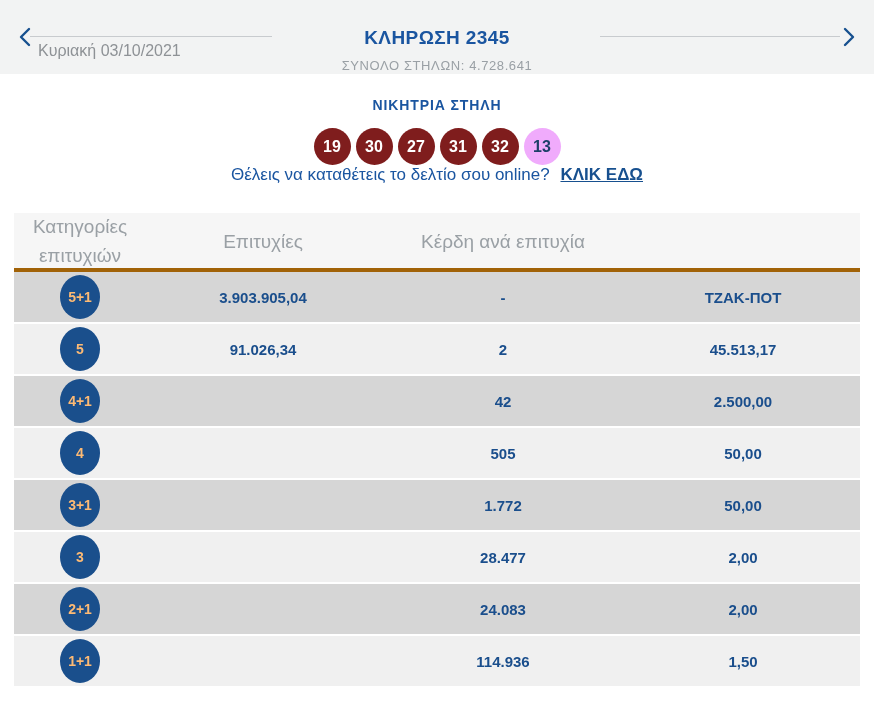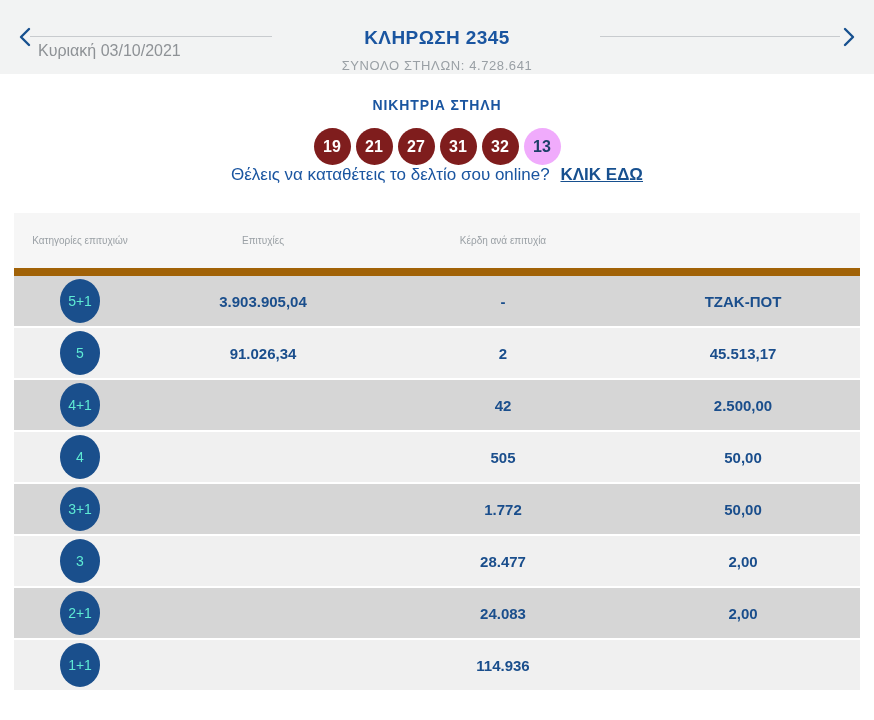--- a/index.html
+++ b/index.html
@@ -28,27 +28,27 @@
   .balls{margin-top:15px;display:flex;justify-content:center;gap:5px;}
   .ball{width:37px;height:37px;border-radius:50%;background:#7f1d1d;color:#ffffff;
     font-weight:bold;font-size:16px;display:flex;align-items:center;justify-content:center;}
   .ball.bonus{background:#f0abfc;color:#1c3f68;}
   
   .cta{text-align:center;font-size:17px;color:#1a55a0;}
   .cta-link{color:#17508f;font-weight:bold;text-decoration:underline;cursor:pointer;margin-left:6px;}
   
   .results{margin:28px 14px 0 14px;}
   .grid-row{display:grid;grid-template-columns:132px 234px 246px 234px;align-items:center;text-align:center;}
-  .thead{height:55px;background:#f6f6f6;border-bottom:8px solid #a16207;color:#9aa0a5;font-size:10px;}
+  .thead{height:55px;background:#f6f6f6;border-bottom:4px solid #a16207;color:#9aa0a5;font-size:19px;}
   .thead .th:first-child{padding:0 18px;line-height:1.5;}
   .trow{height:50px;border-bottom:2px solid #ffffff;}
   .trow:nth-child(odd){background:#f0f0f0;}
   .trow:nth-child(even){background:#d6d6d6;}
-  .badge{width:40px;height:44px;border-radius:50%;background:#1a4f8c;color:#5eead4;
-    font-weight:normal;font-size:14px;display:inline-flex;align-items:center;justify-content:center;}
+  .badge{width:40px;height:44px;border-radius:50%;background:#1a4f8c;color:#fdba74;
+    font-weight:bold;font-size:14px;display:inline-flex;align-items:center;justify-content:center;}
   .val{color:#1a4e8c;font-weight:bold;font-size:15px;}
 </style>
 </head>
 <body>
 
 <div class="top-band">
   <button class="nav-btn nav-prev">
     <span>
       <svg width="12" height="20" viewBox="0 0 12 20">
           <polyline points="10,2 2,10 10,18" fill="none" stroke="#17508f" stroke-width="2.4" stroke-linecap="round" stroke-linejoin="round"></polyline>
@@ -71,21 +71,21 @@
           <polyline points="2,2 10,10 2,18" fill="none" stroke="#17508f" stroke-width="2.4" stroke-linecap="round" stroke-linejoin="round"></polyline>
         </svg>
     </span>
   </button>
 </div>
 
 <div class="winning">
   <div class="winning-label">ΝΙΚΗΤΡΙΑ ΣΤΗΛΗ</div>
   <div class="balls">
     <div class="ball">19</div>
-    <div class="ball">21</div>
+    <div class="ball">30</div>
     <div class="ball">27</div>
     <div class="ball">31</div>
     <div class="ball">32</div>
     <div class="ball bonus">13</div>
   </div>
 </div>
 
 <div class="cta">
   <span>Θέλεις να καταθέτεις το δελτίο σου online?</span>
   <a class="cta-link">ΚΛΙΚ ΕΔΩ</a>
@@ -137,14 +137,15 @@
   <div class="grid-row trow">
     <div><span class="badge">2+1</span></div>
     <div class="val"></div>
     <div class="val">24.083</div>
     <div class="val">2,00</div>
   </div>
   <div class="grid-row trow">
     <div><span class="badge">1+1</span></div>
     <div class="val"></div>
     <div class="val">114.936</div>
+    <div class="val">1,50</div>
   </div>
 </div>
 
 </body></html>

